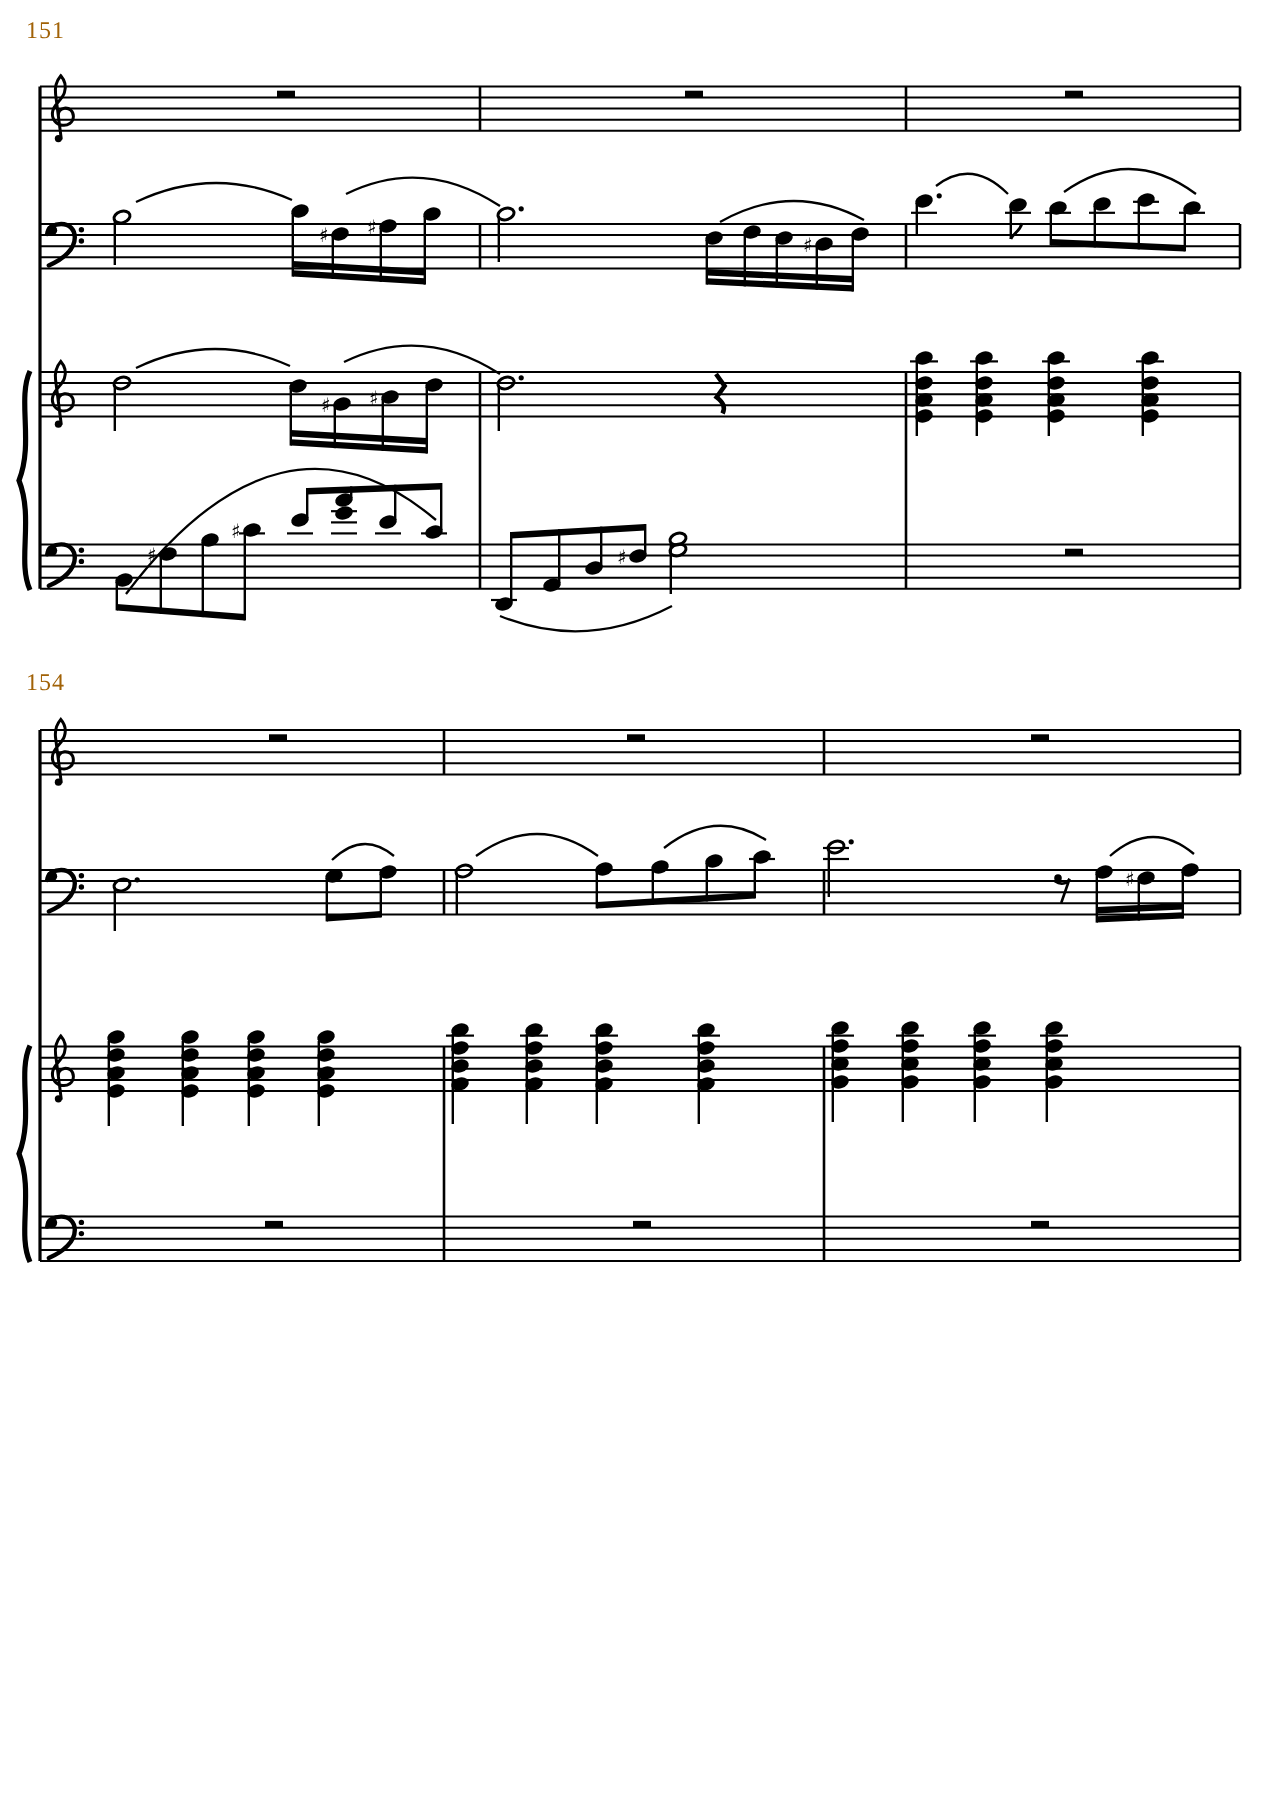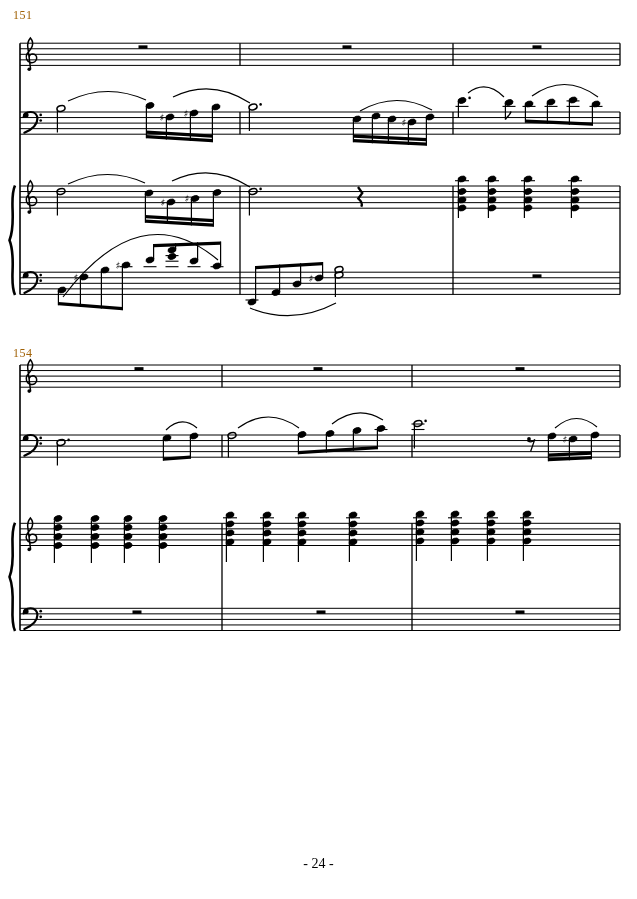--- a/index.html
+++ b/index.html
@@ -532,15 +532,14 @@
         </g>
         <g>
           <rect x="316.5" y="610.4499999999999" width="9" height="3.4" fill="#000000"></rect>
         </g>
         <g>
           <rect x="515.5" y="610.4499999999999" width="9" height="3.4" fill="#000000"></rect>
         </g>
       </g>
     </svg>
   <div class="mnum" style="left:13px;top:8px">151</div>
-  <div class="mnum" style="left:13px;top:346px">154</div>
-  <div class="pagenum">- 24 -</div>
+  <div class="mnum" style="left:13px;top:334px">154</div>
 </div>
 
 </body></html>

